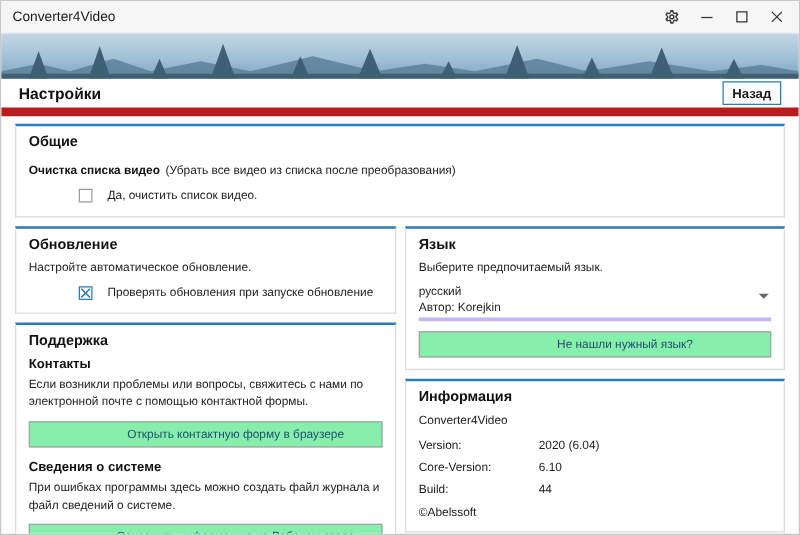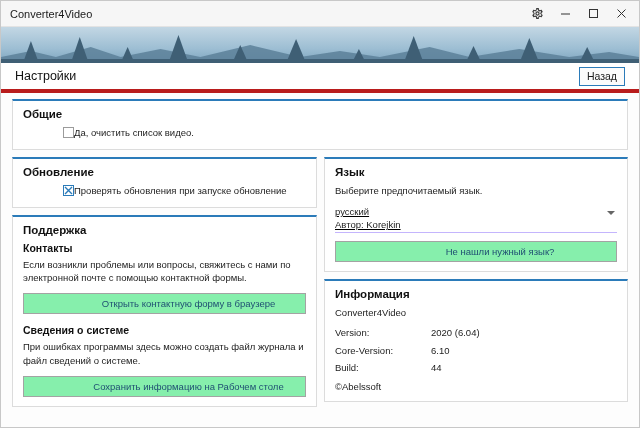--- a/index.html
+++ b/index.html
@@ -51,21 +51,22 @@
   }
   .banner svg { position: absolute; left: 0; bottom: 0; width: 100%; height: 100%; display: block; }
 
   
   .settings-header {
     height: 30px;
     background: #ffffff;
     display: flex;
     align-items: center;
     padding: 0 14px;
-    border-bottom: 4px solid #b91c1c;
+    border-bottom: 7px solid #b91c1c;
+    font-weight: bold;
   }
   .settings-title {
     font-size: 12.5px;
     color: #111;
     flex: 1;
   }
   .back-btn {
     min-width: 44px;
     height: 19px;
     border: 1px solid #2b7bb9;
@@ -98,21 +99,21 @@
   }
   .row { display: flex; gap: 7px; }
   .col-left { width: 305px; }
   .col-right { flex: 1; }
 
   .lbl-bold { font-size: 9.5px; color: #111; font-weight: bold; }
   .lbl { font-size: 9.5px; color: #1c1c1c; line-height: 1.45; }
   .mt4 { margin-top: 4px; }
 
   
-  .cb-row { display: flex; align-items: center; gap: 0; margin-top: 6px; padding-left: 40px; }
+  .cb-row { display: flex; align-items: center; gap: 12px; margin-top: 6px; padding-left: 40px; }
   .cb {
     width: 11px; height: 11px;
     border: 1px solid #9b9b9b;
     background: #fff;
     display: inline-flex; align-items: center; justify-content: center;
     flex: 0 0 auto;
   }
   .cb.checked { border-color: #2b7bb9; }
   .cb.checked svg { display: block; }
 
@@ -125,27 +126,26 @@
     font-size: 9.5px;
     display: flex; align-items: center; justify-content: center;
     margin-top: 8px;
     width: 100%;
     padding-left: 48px;
   }
 
   
   .select {
     margin-top: 5px;
-    border-bottom: 1px solid #c4b5fd;
+    border-bottom: 3px solid #c4b5fd;
     height: 30px;
     position: relative;
     display: flex;
     align-items: flex-end;
     padding-right: 16px;
-    text-decoration: underline;
   }
   .select-text { font-size: 9.5px; color: #1c1c1c; line-height: 1.4; }
   .caret {
     position: absolute;
     right: 2px; top: 8px;
     width: 0; height: 0;
     border-left: 4px solid transparent;
     border-right: 4px solid transparent;
     border-top: 4px solid #666;
   }
@@ -239,34 +239,39 @@
 
   <div class="settings-header">
     <div class="settings-title">Настройки</div>
     <div class="back-btn">Назад</div>
   </div>
 
   <div class="content">
 
     <div class="card">
       <div class="card-title">Общие</div>
+      <div>
+        <span class="lbl-bold">Очистка списка видео</span>
+        <span class="lbl">(Убрать все видео из списка после преобразования)</span>
+      </div>
       <div class="cb-row">
         <span class="cb">
           
         </span>
         <span class="lbl">Да, очистить список видео.</span>
       </div>
     </div>
 
     <div class="row">
 
       <div class="col-left">
 
         <div class="card">
           <div class="card-title">Обновление</div>
+          <div class="lbl">Настройте автоматическое обновление.</div>
           <div class="cb-row">
             <span class="cb checked">
               <svg width="9" height="9" viewBox="0 0 9 9">
                   <path d="M1 1l7 7M8 1l-7 7" stroke="#2b7bb9" stroke-width="1.4" fill="none"></path>
                 </svg>
             </span>
             <span class="lbl">Проверять обновления при запуске обновление</span>
           </div>
         </div>
 

